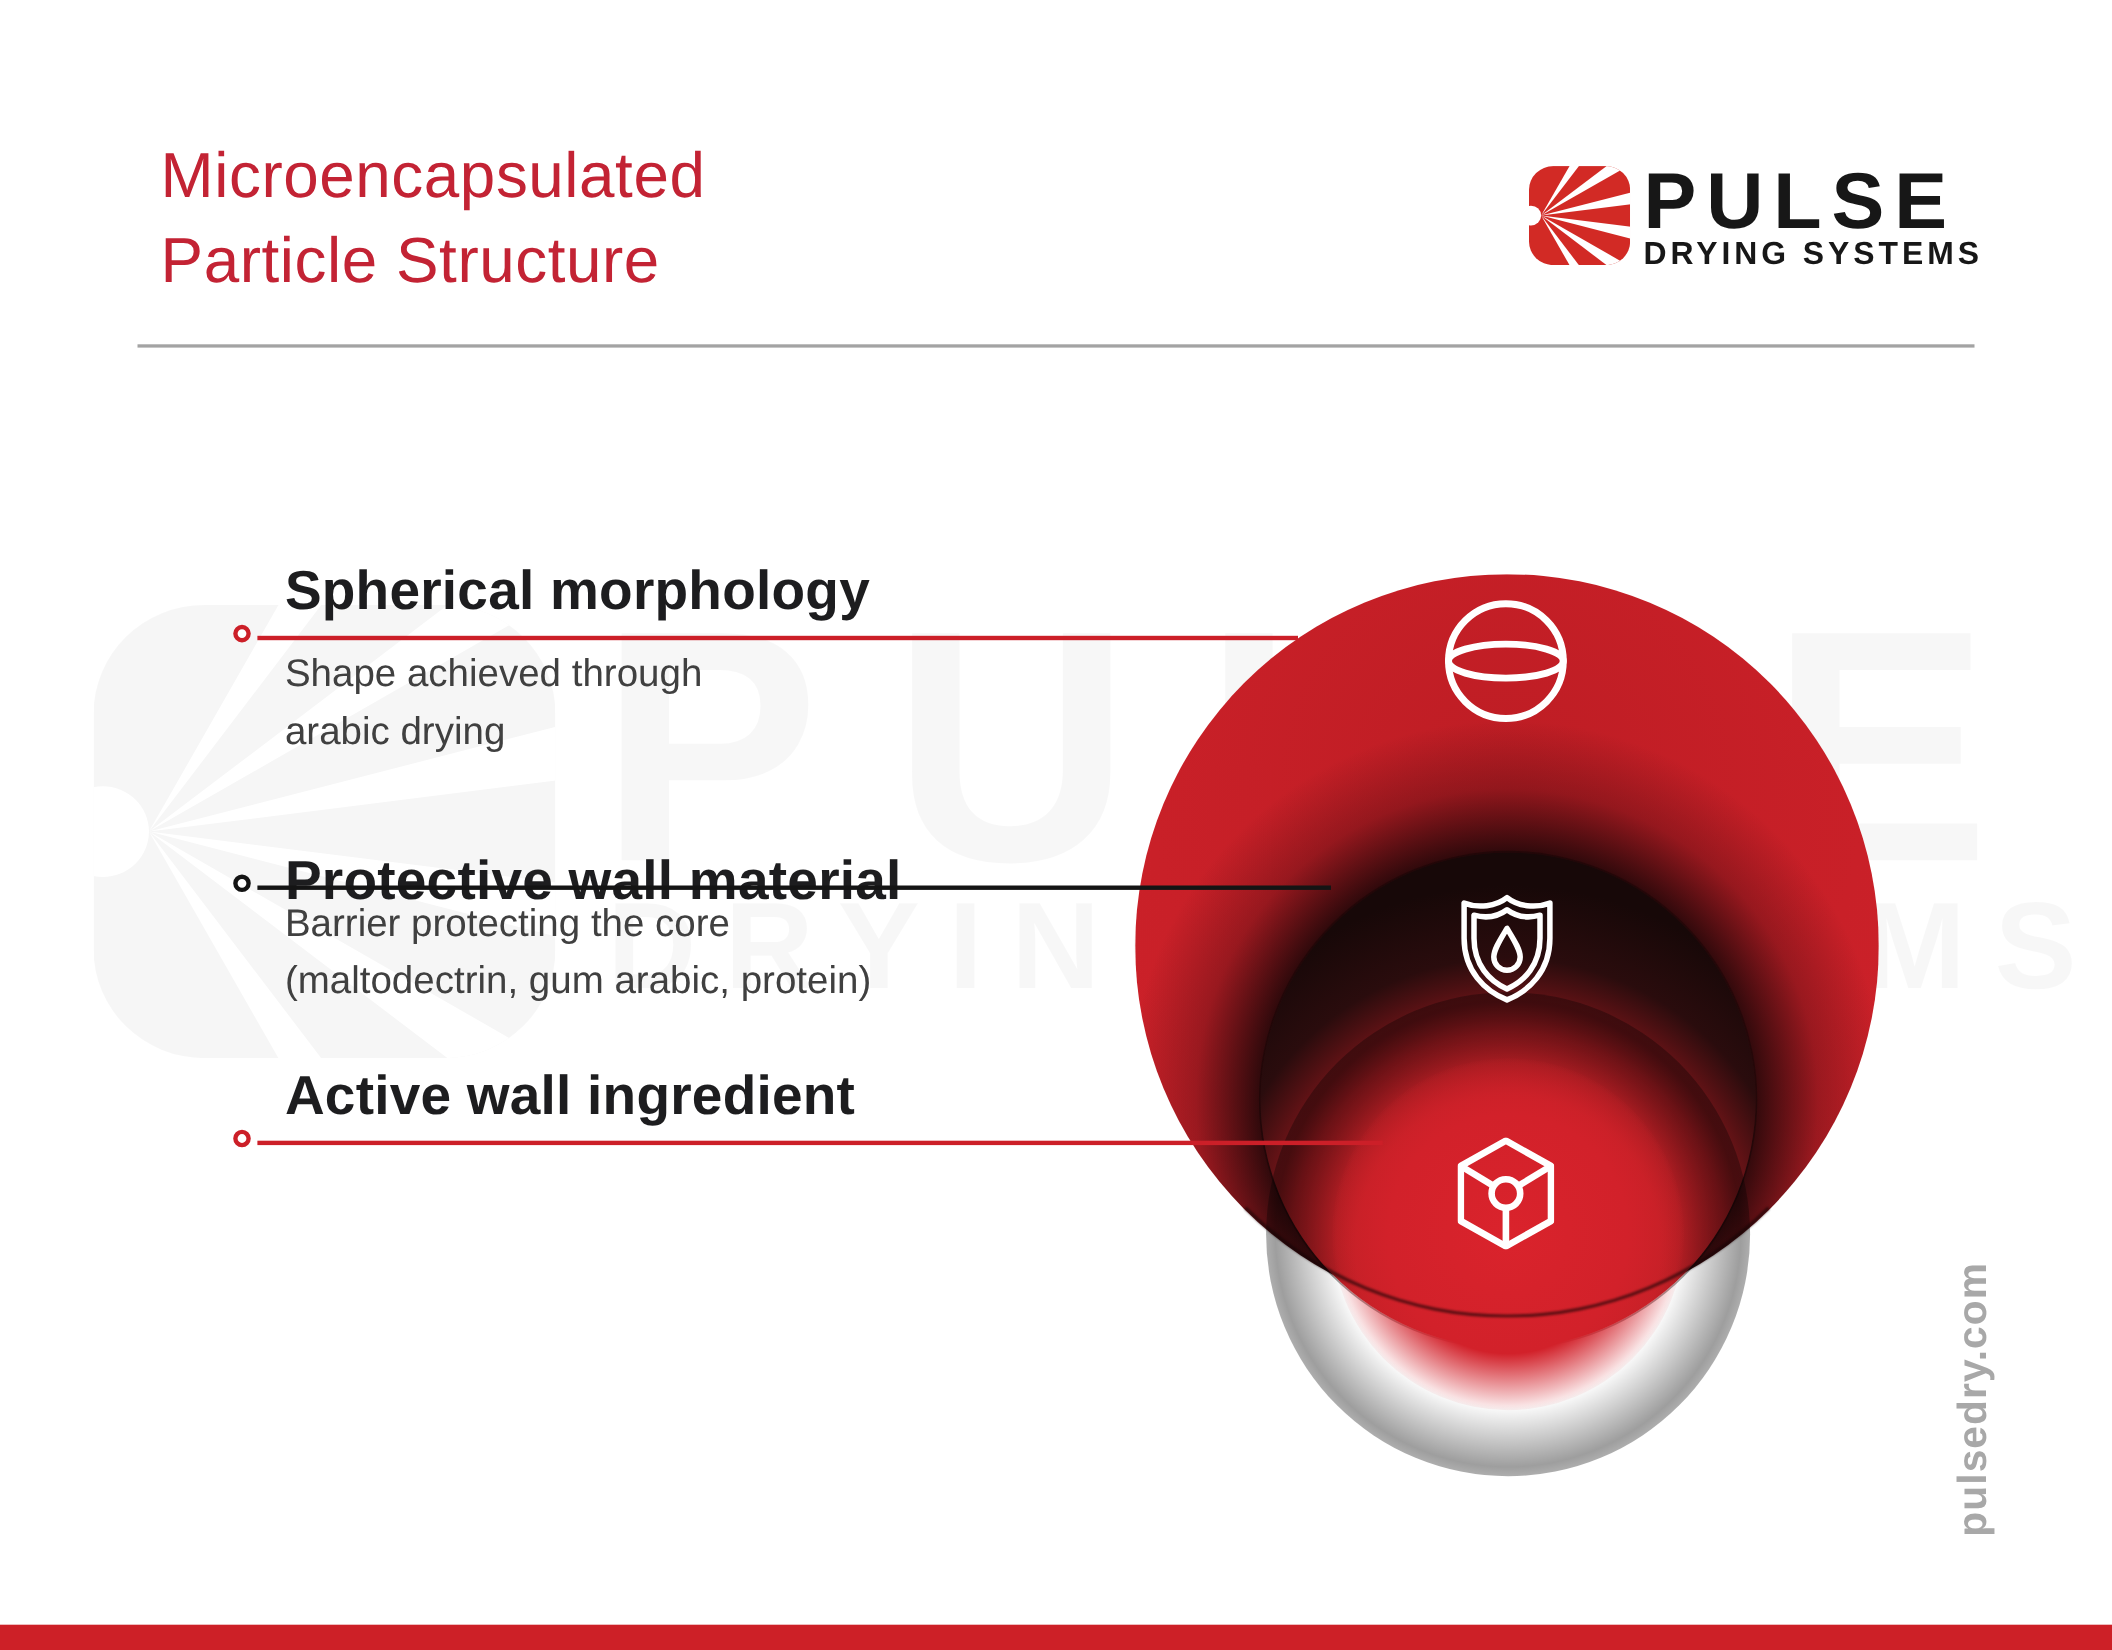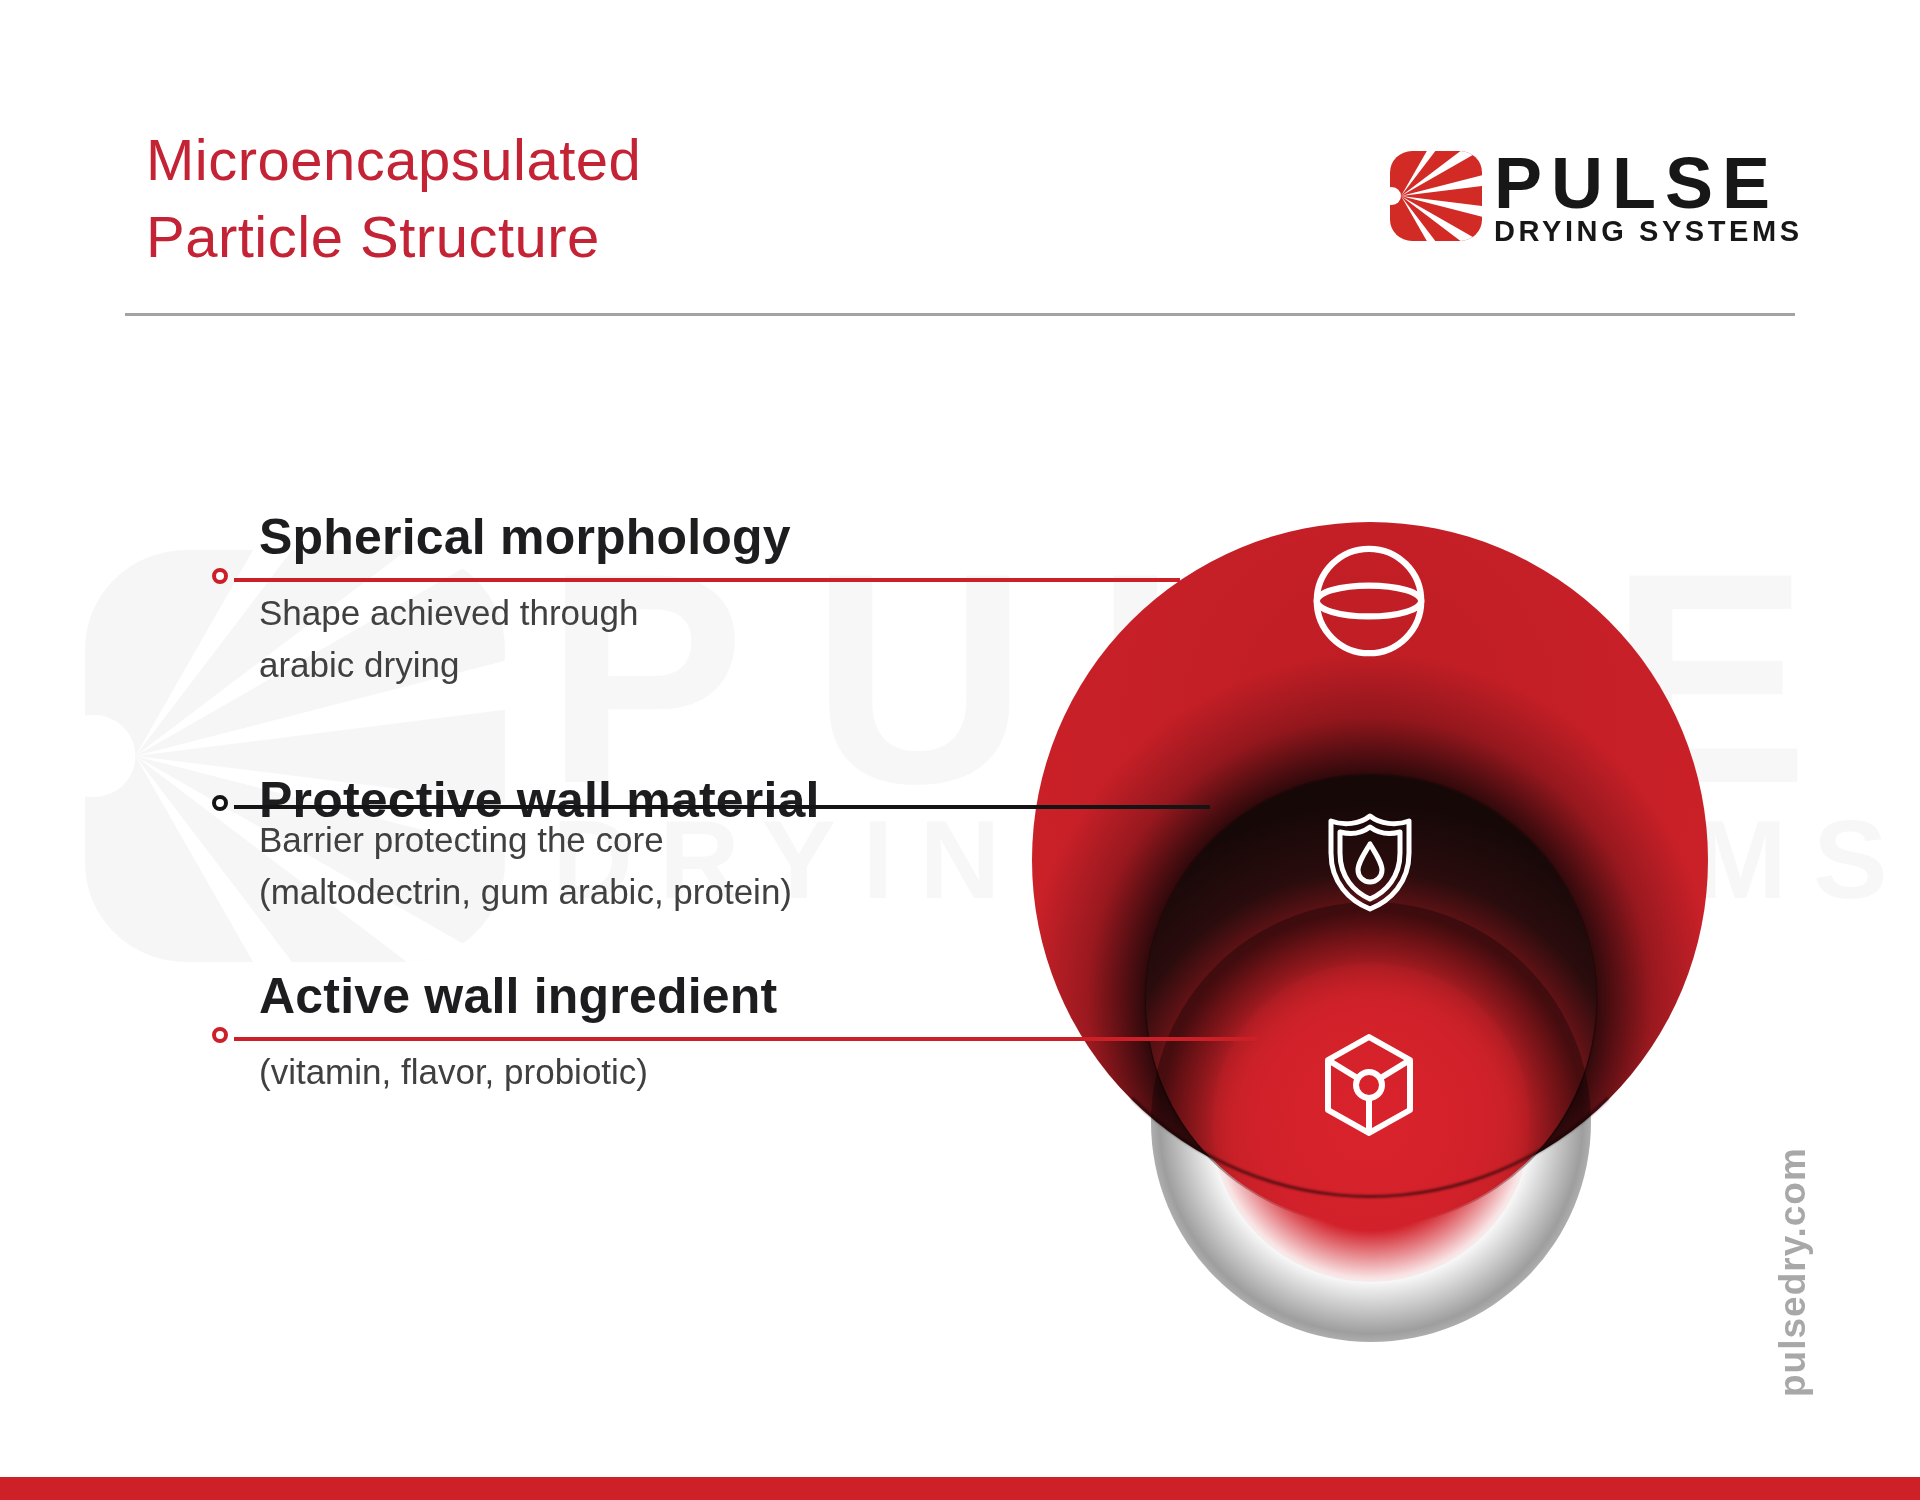--- a/index.html
+++ b/index.html
@@ -191,19 +191,18 @@
   <div class="connector black" style="left:234px; top:805px; width:976px"></div>
   <div class="section-body" style="top:814px">
     <div>Barrier protecting the core</div>
     <div>(maltodectrin, gum arabic, protein)</div>
   </div>
 
   <div class="section-heading" style="top:967px">Active wall ingredient</div>
   <div class="bullet red" style="left:212px; top:1027px"></div>
   <div class="connector red" style="left:234px; top:1037px; width:1023px"></div>
   <div class="section-body" style="top:1046px">
-    <div>(vitamin, flavor, probiotic)</div>
   </div>
 
   <div class="website">pulsedry.com</div>
   <div class="bottom-bar"></div>
 
 </div>
 
 </body></html>

